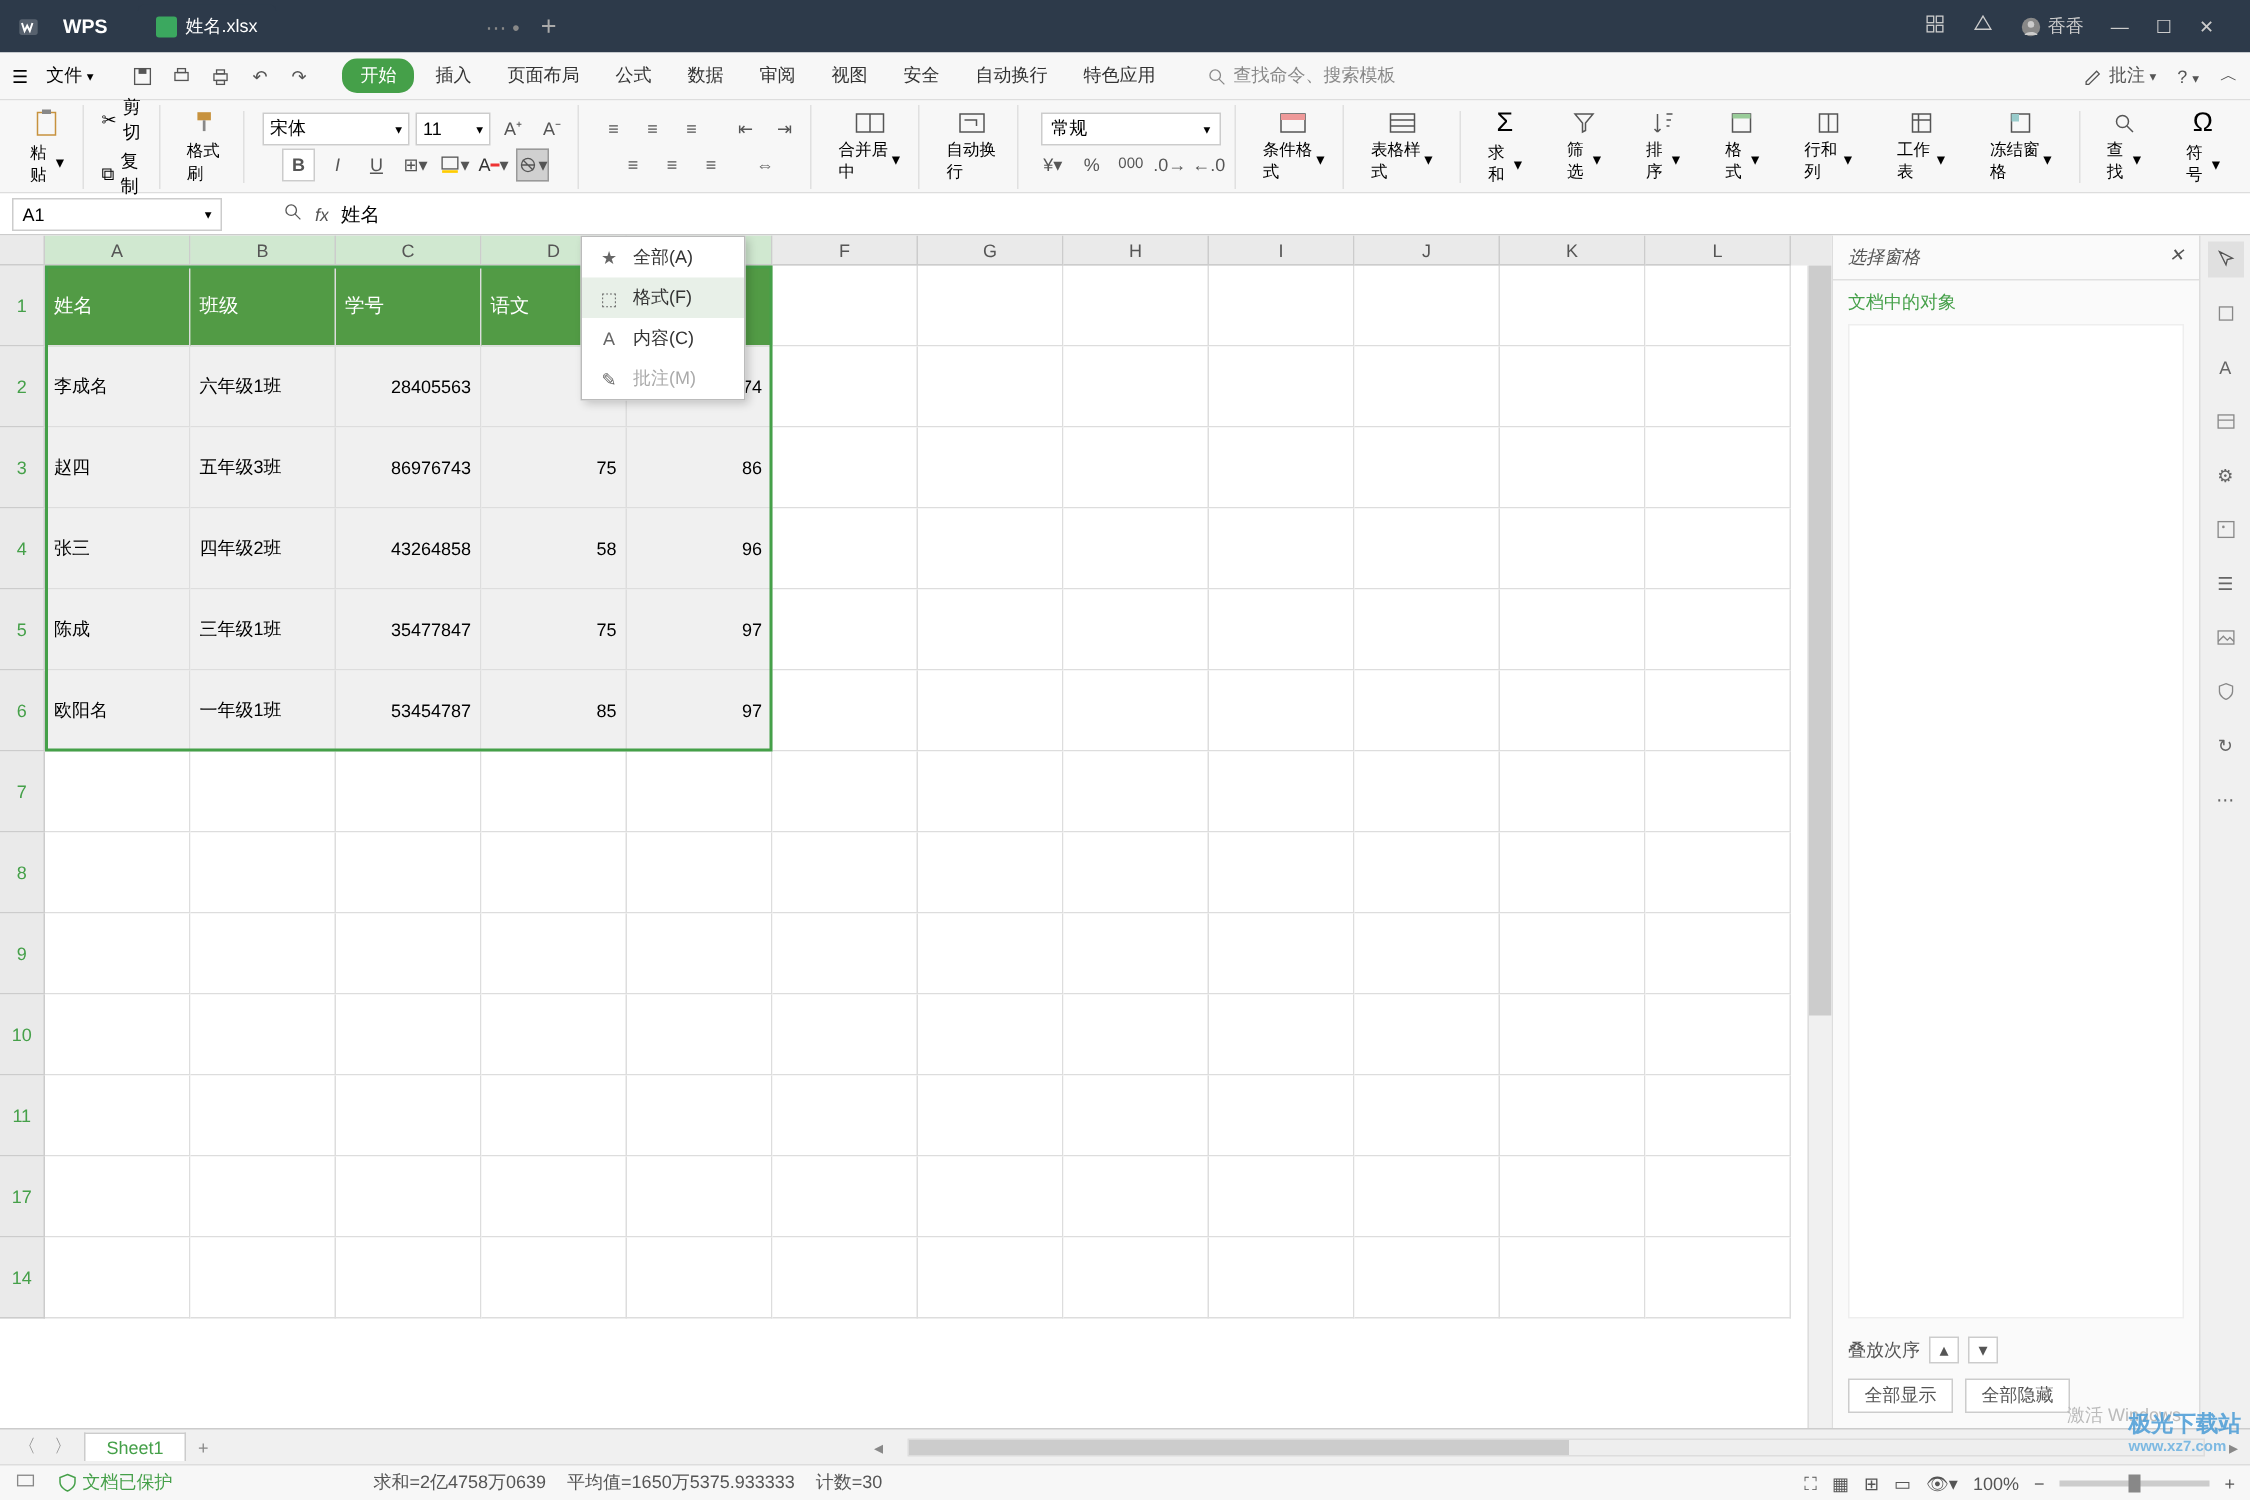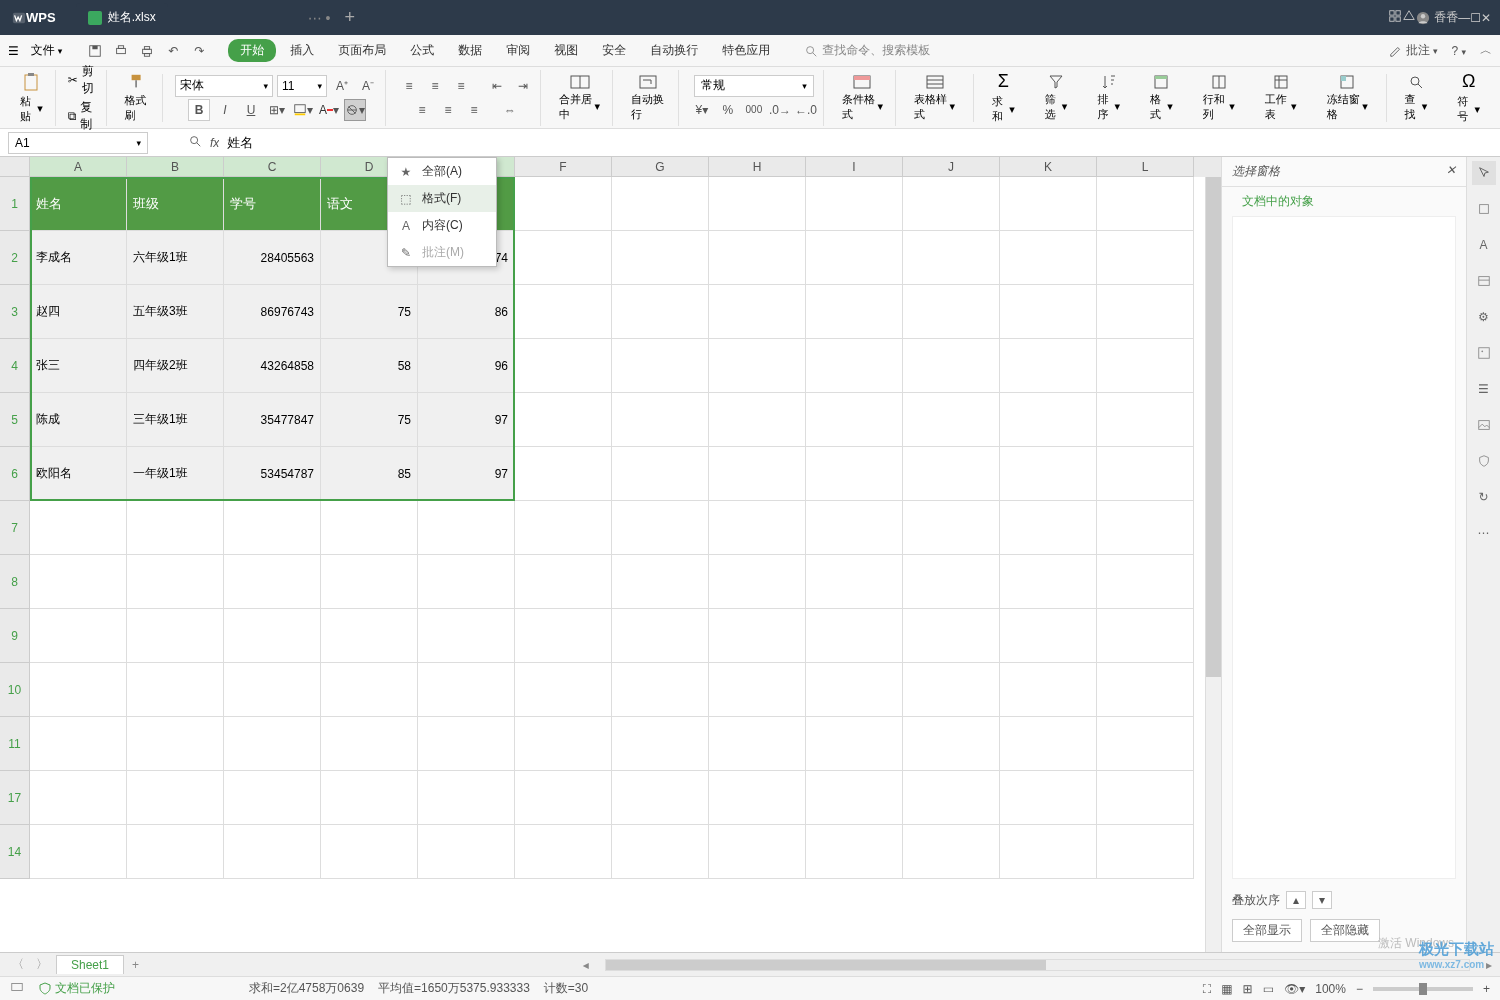--- a/index.html
+++ b/index.html
@@ -1,25 +1,25 @@
 <!DOCTYPE html>
 <html><head>
 <meta charset="utf-8">
 <style>
 * { margin: 0; padding: 0; box-sizing: border-box; font-family: "Microsoft YaHei", Arial, sans-serif; }
 body { background: #fff; width: 1500px; height: 1000px; overflow: hidden; font-size: 12px; position: relative; }
 
 
 .titlebar { background: #2d3a4a; height: 35px; display: flex; align-items: center; color: #ccc; }
-.wps-logo { padding: 0 12px; font-weight: bold; font-size: 13px; color: #fff; display: flex; align-items: center; gap: 0; }
+.wps-logo { padding: 0 12px; font-weight: bold; font-size: 13px; color: #fff; display: flex; align-items: center; gap: 16px; }
 .tab-file { background: #2d3a4a; color: #fff; padding: 6px 12px; display: flex; align-items: center; gap: 6px; border-radius: 4px 4px 0 0; margin-left: 8px; }
 .tab-file .doc-icon { width: 14px; height: 14px; background: #3ba85f; border-radius: 2px; }
 .tab-add { color: #aaa; padding: 0 14px; font-size: 18px; cursor: pointer; }
 .tab-status { color: #888; font-size: 14px; margin-left: 140px; }
-.titlebar-right { margin-left: auto; display: flex; align-items: center; padding-right: 9px; color: #ccc; }
+.titlebar-right { margin-left: auto; display: flex; align-items: center; gap: 18px; padding-right: 24px; color: #ccc; }
 
 
 .menubar { height: 32px; background: #f7f7f7; border-bottom: 1px solid #ddd; display: flex; align-items: center; padding: 0 8px; gap: 4px; }
 .file-btn { padding: 2px 8px; display: flex; align-items: center; gap: 3px; }
 .qat-btn { width: 22px; height: 22px; display: flex; align-items: center; justify-content: center; color: #555; }
 .tab-btn { padding: 4px 10px; color: #333; }
 .tab-btn.active { background: #45a049; color: #fff; border-radius: 10px; padding: 3px 12px; }
 .menubar-right { margin-left: auto; display: flex; align-items: center; gap: 14px; color: #555; }
 .search-hint { display: flex; align-items: center; gap: 4px; margin-left: 20px; color: #888; }
 
@@ -45,21 +45,21 @@
 
 
 .mainarea { display: flex; height: calc(100% - 35px - 32px - 62px - 28px - 24px - 24px); }
 .sheet-area { flex: 1; display: flex; flex-direction: column; overflow: hidden; position: relative; }
 .side-panel { width: 245px; border-left: 1px solid #ddd; background: #fafafa; display: flex; flex-direction: column; }
 .side-tools { width: 34px; background: #f0f0f0; border-left: 1px solid #ddd; display: flex; flex-direction: column; align-items: center; padding-top: 4px; gap: 12px; }
 .side-tools .tool { width: 24px; height: 24px; display: flex; align-items: center; justify-content: center; color: #666; }
 .side-tools .tool.active { background: #e0e0e0; }
 
 .panel-header { padding: 6px 10px; border-bottom: 1px solid #e0e0e0; display: flex; justify-content: space-between; color: #555; font-style: italic; }
-.panel-sub { color: #45a049; padding: 6px 20px; font-size: 12px; }
+.panel-sub { color: #45a049; padding: 6px 10px; font-size: 12px; }
 .panel-body { flex: 1; background: #fff; margin: 0 10px 6px 10px; border: 1px solid #eee; }
 .panel-footer { padding: 6px 10px; display: flex; align-items: center; gap: 6px; color: #555; font-size: 12px; }
 .panel-btns { padding: 4px 10px 10px 10px; display: flex; gap: 8px; }
 .pbtn { border: 1px solid #ccc; background: #fff; padding: 2px 10px; font-size: 12px; color: #555; }
 
 
 .grid { position: relative; }
 .colheads { display: flex; position: sticky; top: 0; background: #eaeaea; }
 .corner { width: 30px; height: 20px; background: #eaeaea; border-right: 1px solid #ccc; border-bottom: 1px solid #ccc; }
 .colhead { height: 20px; border-right: 1px solid #ccc; border-bottom: 1px solid #ccc; display: flex; align-items: center; justify-content: center; color: #555; background: #eaeaea; }

